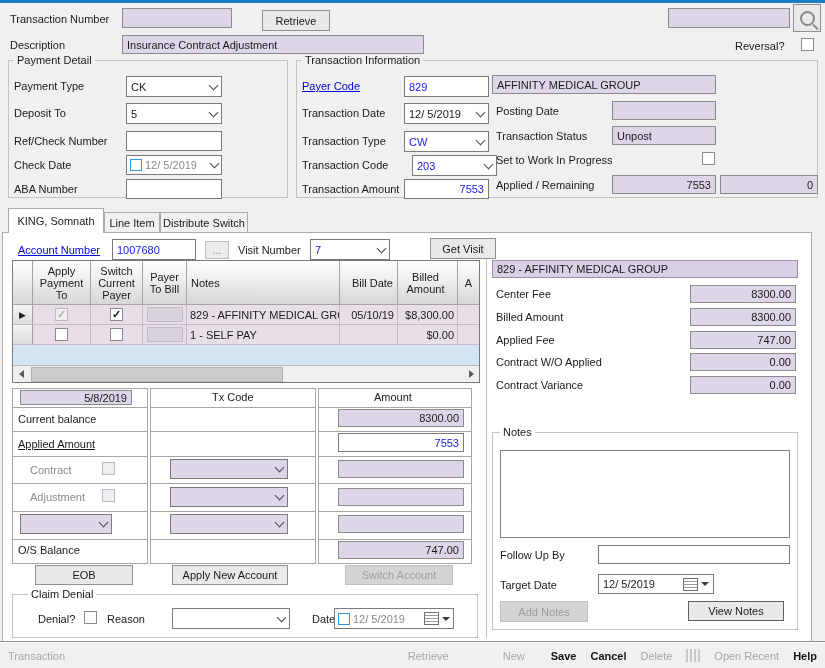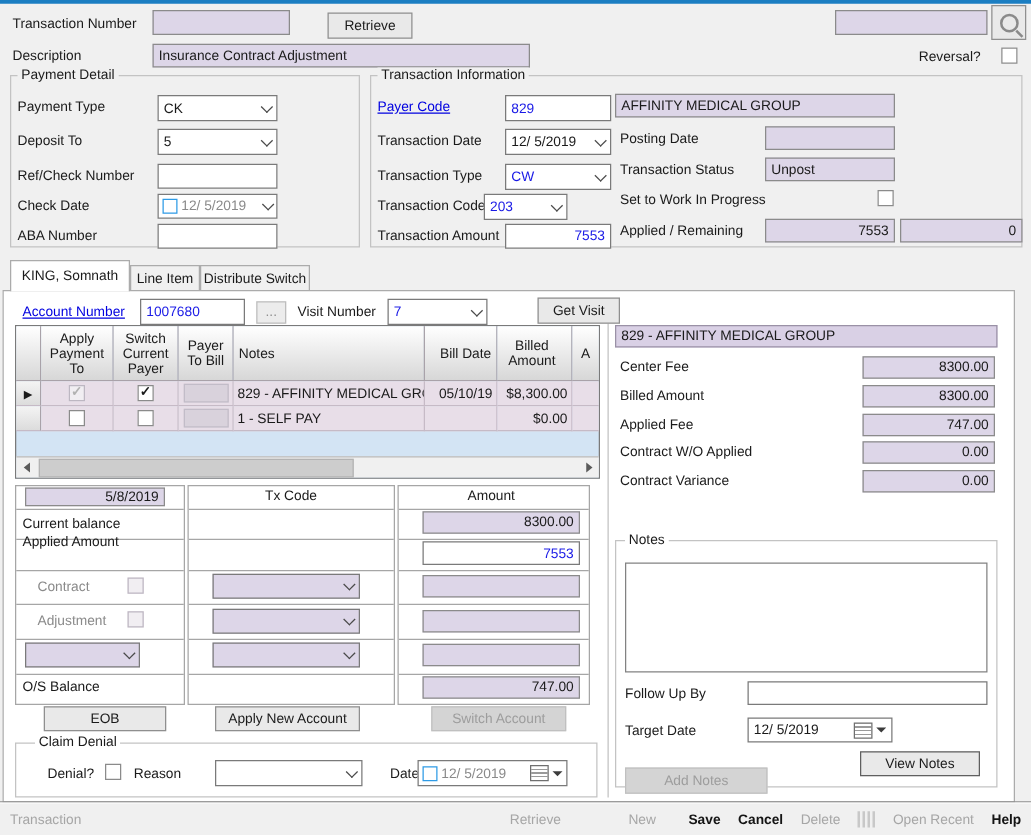--- a/index.html
+++ b/index.html
@@ -147,21 +147,21 @@
   </div>
 
   <div class="abs lbl" style="left:302px;top:135px;">Transaction Type</div>
   <div class="abs combo" style="left:404px;top:131px;width:85px;height:21px;">
     <span class="blue">CW</span>
       <span class="spacer"></span>
       <span class="chev"></span>
   </div>
 
   <div class="abs lbl" style="left:302px;top:159px;">Transaction Code</div>
-  <div class="abs combo" style="left:387px;top:155px;width:67px;height:21px;align-items:center;">
+  <div class="abs combo" style="left:412px;top:155px;width:85px;height:21px;align-items:center;">
     <span class="blue">203</span>
       <span class="spacer"></span>
       <span class="chev"></span>
   </div>
 
   <div class="abs lbl" style="left:302px;top:183px;">Transaction Amount</div>
   <div class="abs tb blue right" style="left:404px;top:179px;width:85px;height:20px;">7553</div>
 
   <div class="abs box" style="left:492px;top:75px;width:224px;height:19px;">AFFINITY MEDICAL GROUP</div>
 
@@ -299,21 +299,21 @@
       <div class="rline" style="top:150px;"></div>
   </div>
 
   <div class="abs box right" style="left:20px;top:390px;width:112px;height:15px;">5/8/2019</div>
   <div class="abs lbl" style="left:212px;top:391px;">Tx Code</div>
   <div class="abs lbl" style="left:374px;top:391px;">Amount</div>
 
   <div class="abs lbl" style="left:18px;top:413px;">Current balance</div>
   <div class="abs box right" style="left:338px;top:409px;width:126px;height:18px;">8300.00</div>
 
-  <div class="abs lbl" style="left:18px;top:428px;">Applied Amount</div>
+  <div class="abs lbl" style="left:18px;top:438px;text-decoration:underline;">Applied Amount</div>
   <div class="abs tb blue right" style="left:338px;top:433px;width:126px;height:19px;">7553</div>
 
   <div class="abs lbl graylbl" style="left:30px;top:464px;">Contract</div>
   <div class="abs cb dis" style="left:102px;top:462px;"></div>
   <div class="abs combo lav" style="left:170px;top:459px;width:118px;height:20px;">
     <span class="spacer"></span>
       <span class="chev"></span>
   </div>
   <div class="abs box" style="left:338px;top:460px;width:126px;height:18px;"></div>
 
@@ -365,21 +365,21 @@
   <div class="abs tb" style="left:500px;top:450px;width:290px;height:88px;align-items:flex-start;border-color:#828282;"></div>
   <div class="abs lbl" style="left:500px;top:549px;">Follow Up By</div>
   <div class="abs tb" style="left:598px;top:545px;width:192px;height:19px;"></div>
   <div class="abs lbl" style="left:500px;top:579px;">Target Date</div>
   <div class="abs combo" style="left:598px;top:574px;width:116px;height:20px;padding:0 4px;gap:3px;">
     <span>12/ 5/2019</span>
     <span class="spacer"></span>
     <span class="cal"></span>
     <span class="dtri"></span>
   </div>
-  <div class="abs btn dis" style="left:500px;top:614px;width:114px;height:21px;">Add Notes</div>
+  <div class="abs btn dis" style="left:500px;top:601px;width:88px;height:21px;">Add Notes</div>
   <div class="abs btn" style="left:688px;top:601px;width:96px;height:20px;border-color:#5f5f5f;">View Notes</div>
 
   <div class="abs" style="left:0;top:641px;width:825px;height:1px;background:#8f8f8f;"></div>
   <div class="abs" style="left:0;top:642px;width:825px;height:1px;background:#fdfdfd;"></div>
 
   <div class="abs" style="left:0;top:643px;width:825px;height:25px;background:#f0f0f0;display:flex;align-items:center;padding:0 8px;box-sizing:border-box;">
     <span class="sb-a">Transaction</span>
     <span style="flex:1;"></span>
     <span class="sb-a" style="margin-left:14px;">Retrieve</span>
     <span class="sb-a" style="margin-left:14px;padding-left:40px;">New</span>

